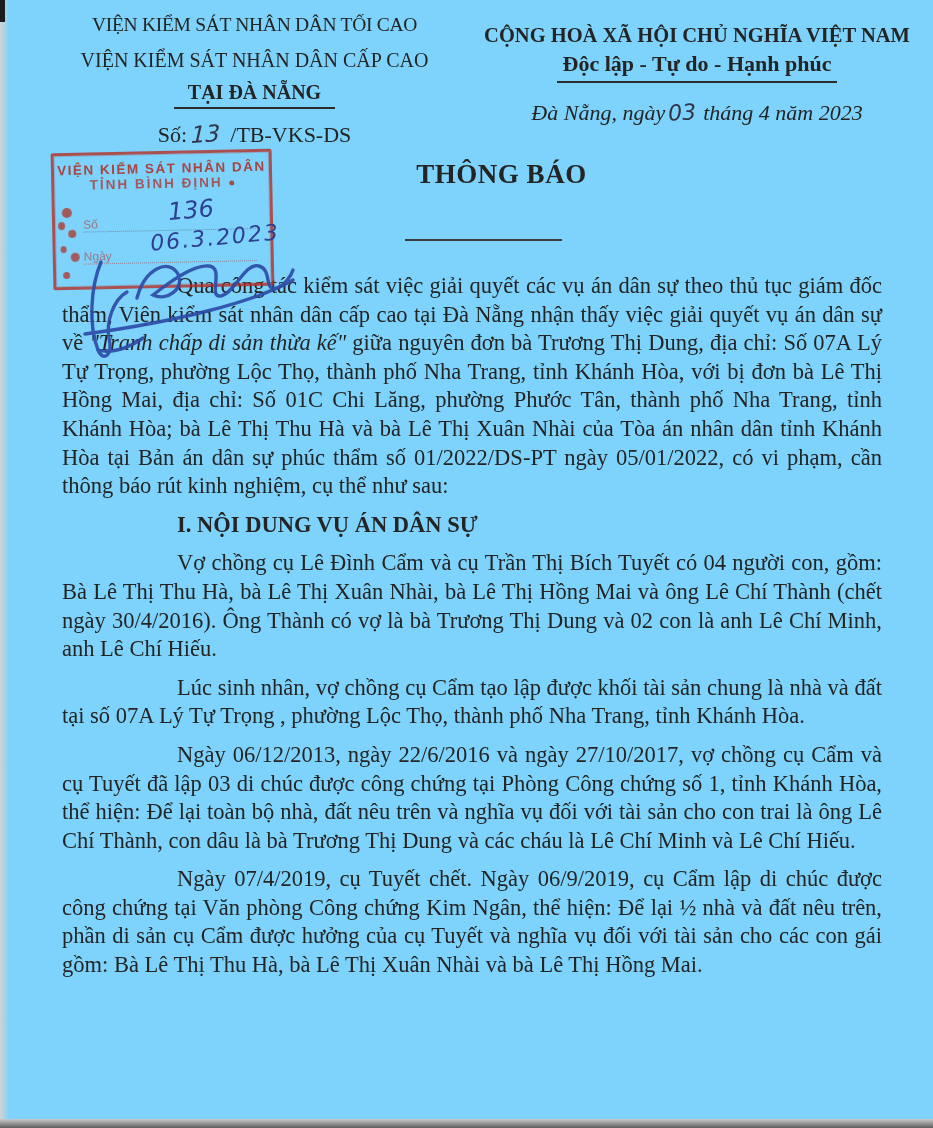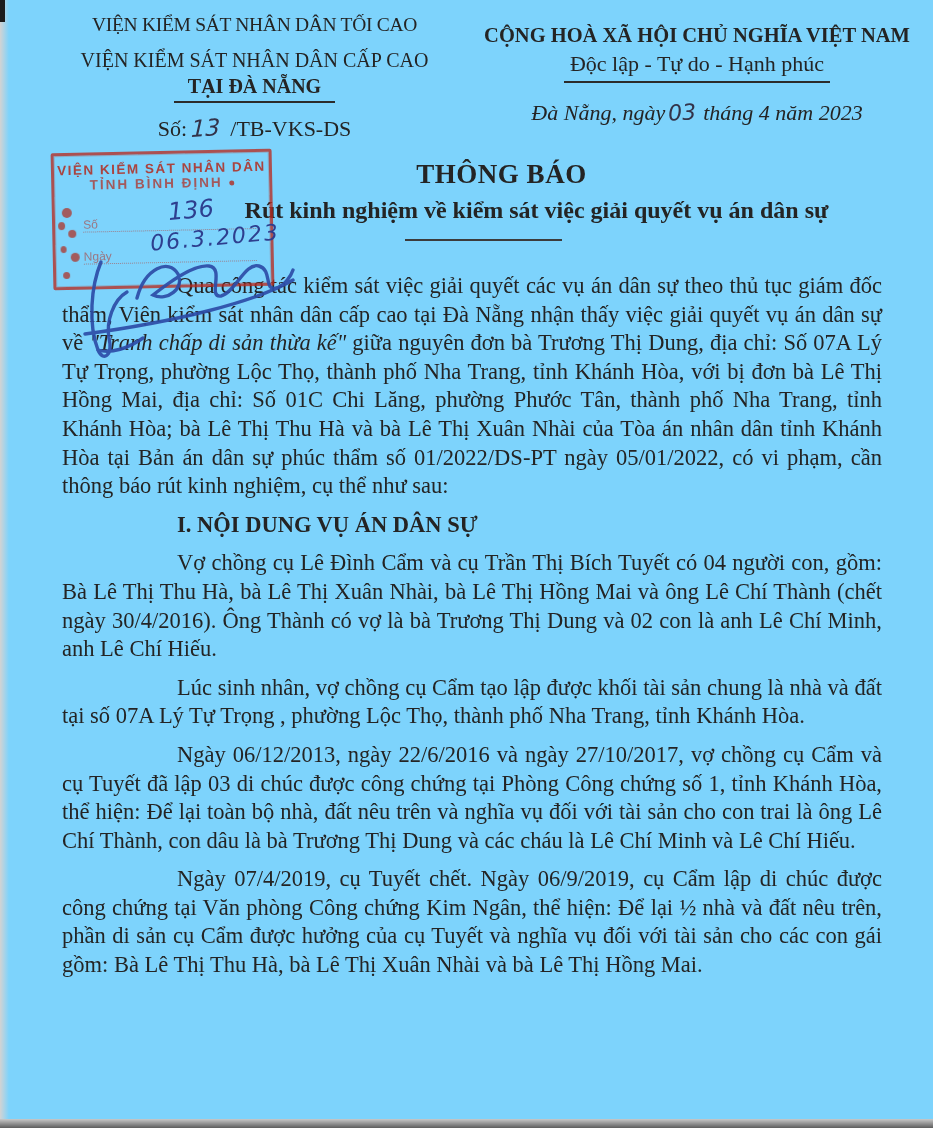--- a/index.html
+++ b/index.html
@@ -17,29 +17,29 @@
     background:linear-gradient(to bottom,#c9c9c9,#5d5d5d); }
   .scan-mark { position:absolute; background:#1c1c1c; }
   .mark-a { left:0; top:24; width:5px; height:22px; }
   .mark-b { left:0; top:96; width:4px; height:17px; }
 
   
   .hdr-left { position:absolute; left:52px; top:14px; width:405px; text-align:center; }
   .hdr-left .l1 { font-size:19.5px; letter-spacing:-0.3px; }
   .hdr-left .l2 { font-size:20px; font-weight:normal; margin-top:13px; }
   .hdr-left .l3 { display:inline-block; font-size:20px; font-weight:bold;
-    margin-top:3px; padding:0 14px 3px; border-bottom:2px solid #2b2b2b; }
+    margin-top:9px; padding:0 14px 3px; border-bottom:2px solid #2b2b2b; }
   .so-line { margin-top:12px; font-size:22px; }
   .hand { font-family:"DejaVu Sans",sans-serif; font-style:italic; }
   .hand-no { display:inline-block; font-size:23px; color:#33334a;
     transform:rotate(-4deg) skewX(-6deg); margin:0 10px 0 4px; }
 
   .hdr-right { position:absolute; left:472px; top:24px; width:450px; text-align:center; }
   .hdr-right .l1 { font-size:20.5px; font-weight:bold; }
-  .hdr-right .l2 { display:inline-block; font-size:22px; font-weight:normal;
+  .hdr-right .l2 { display:inline-block; font-size:22px; font-weight:bold;
     margin-top:4px; padding:0 6px 4px; border-bottom:2px solid #2b2b2b; }
   .date-line { margin-top:17px; font-size:22px; font-style:italic; }
   .hand-day { display:inline-block; font-size:22px; color:#33334a;
     transform:rotate(-3deg); margin:0 7px 0 3px; }
 
   
   .title { position:absolute; top:159px; left:0; width:933px; text-align:center; }
   .title .main { position:relative; left:35px; font-size:27px; font-weight:bold; letter-spacing:0.5px; }
   .subtitle { position:absolute; top:197px; left:0; width:933px; text-align:center; }
   .subtitle .sub { position:relative; left:70px; font-size:24px; font-weight:bold; }
@@ -92,23 +92,20 @@
 
   <div class="hdr-right">
     <div class="l1">CỘNG HOÀ XÃ HỘI CHỦ NGHĨA VIỆT NAM</div>
     <div><span class="l2">Độc lập - Tự do - Hạnh phúc</span></div>
     <div class="date-line"><span>Đà Nẵng, ngày</span><span class="hand hand-day">03</span><span>tháng 4 năm 2023</span></div>
   </div>
 
   <div class="title">
     <span class="main">THÔNG BÁO</span>
   </div>
-  <div class="subtitle">
-    <span class="sub">Rút kinh nghiệm về kiểm sát việc giải quyết vụ án dân sự</span>
-  </div>
   <div class="title-rule"></div>
 
   <div class="stamp">
     <div class="org1">VIỆN KIỂM SÁT NHÂN DÂN</div>
     <div class="org2"><span>TỈNH BÌNH ĐỊNH</span><span class="stamp-dot"></span></div>
     <div class="stamp-row row-so">Số</div>
     <div class="stamp-row row-ngay">Ngày</div>
     <div class="blot" style="left:7px; top:52px; width:10px; height:10px;"></div>
     <div class="blot" style="left:3px; top:66px; width:7px; height:8px;"></div>
     <div class="blot" style="left:13px; top:74px; width:8px; height:8px;"></div>

